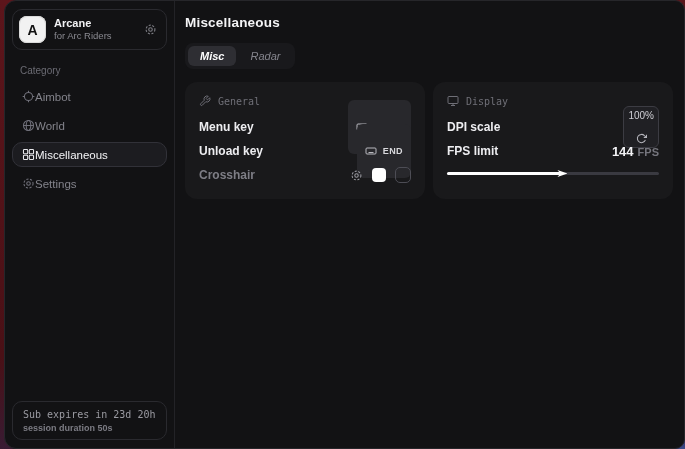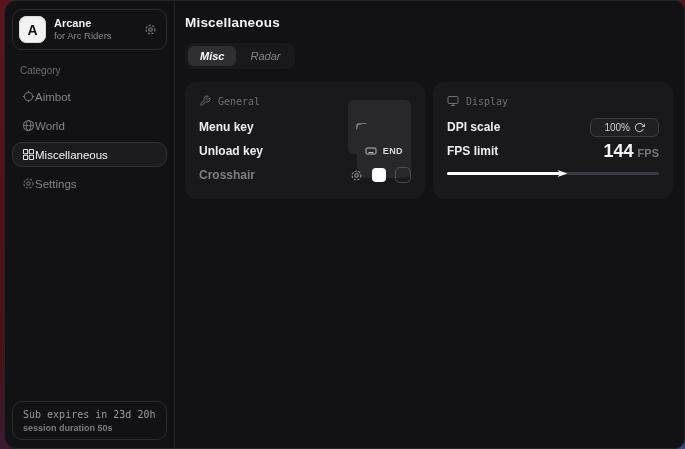--- a/index.html
+++ b/index.html
@@ -96,28 +96,28 @@
   }
   .keybind .kb-ico { display:flex; color:#b9b9bf; }
   .crosshair-controls { display:flex; align-items:center; gap:9px; }
   .mini-gear { display:flex; color:#9a9aa1; cursor:pointer; }
   .swatch { width:14px; height:14px; border-radius:4px; cursor:pointer; }
   .checkbox {
     width:16px; height:16px; border-radius:5px;
     border:1.5px solid #4d4d55; background:transparent; cursor:pointer;
   }
   .dpi-control {
-    display:flex; align-items:center; gap:4px;
+    display:flex; align-items:center; gap:12px;
     background:#202024; border:1px solid #3c3c43; border-radius:6px;
-    padding:3px 13px; cursor:pointer;
+    padding:3px 4px; cursor:pointer;flex-direction:column;
   }
   .dpi-value { color:#cfcfd5; font-size:10px; }
   .dpi-refresh { display:flex; color:#b6b6bd; }
   .fps-value { display:flex; align-items:baseline; gap:4px; }
-  .fps-num { color:#f2f2f5; font-size:18px; font-weight:700; }
+  .fps-num { color:#f2f2f5; font-size:13px; font-weight:700; }
   .fps-unit { color:#75757d; font-size:11px; font-weight:700; }
   .slider { position:relative; height:12px; margin-top:4px; cursor:pointer; }
   .slider-track {
     position:absolute; left:0; right:0; top:5px; height:3px;
     background:#3a3a41; border-radius:2px;
   }
   .slider-fill {
     position:absolute; left:0; top:5px; height:3px;
     background:#ffffff; border-radius:2px;
   }

